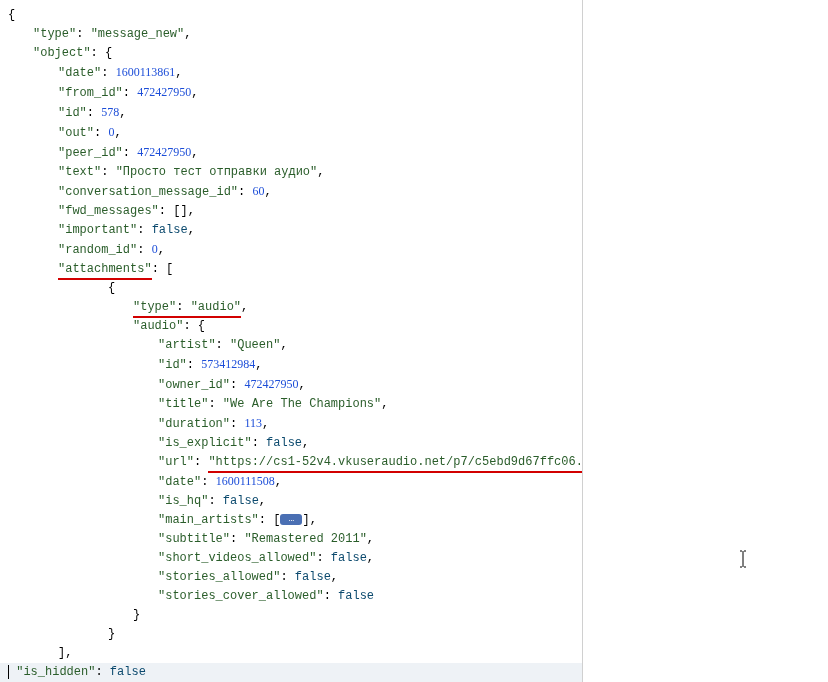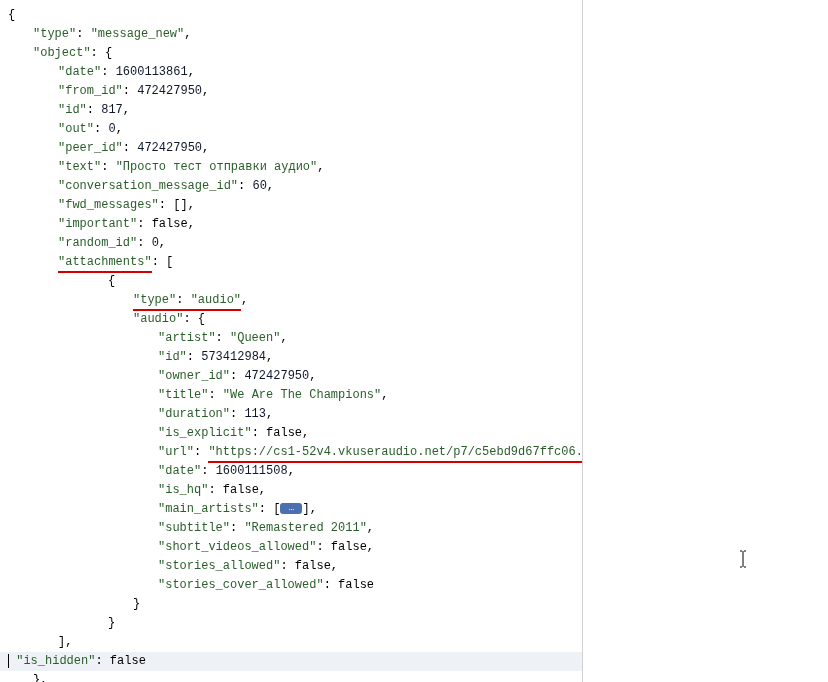--- a/index.html
+++ b/index.html
@@ -41,22 +41,22 @@
   .pad1  { padding-left: 0px; }
   .pad2  { padding-left: 25px; }
   .pad3  { padding-left: 50px; }
   .pad5  { padding-left: 100px; }
   .pad6  { padding-left: 125px; }
   .pad7  { padding-left: 150px; }
 
   .punct { color: #000000; }
   .key   { color: #2a5d2a; } 
   .str   { color: #2a5d2a; } 
-  .num   { color: #0f172a; } 
-  .bool  { color: #000000; } 
+  .num   { color: #1d4ed8; font-family: Liberation Serif, serif; } 
+  .bool  { color: #0c4a6e; } 
 
   .ul-red { border-bottom: 2px solid #d20000; padding-bottom: 2px; }
 
   .hl-line {
     background: #eef2f6;
     display: block;
     margin-left: -8px;
     padding-left: 8px;
   }
 
@@ -100,21 +100,21 @@
 
     <div class="line pad3">
       <span class="key">"date"</span><span class="punct">: </span><span class="num">1600113861</span><span class="punct">,</span>
     </div>
 
     <div class="line pad3">
       <span class="key">"from_id"</span><span class="punct">: </span><span class="num">472427950</span><span class="punct">,</span>
     </div>
 
     <div class="line pad3">
-      <span class="key">"id"</span><span class="punct">: </span><span class="num">817</span><span class="punct">,</span>
+      <span class="key">"id"</span><span class="punct">: </span><span class="num">578</span><span class="punct">,</span>
     </div>
 
     <div class="line pad3">
       <span class="key">"out"</span><span class="punct">: </span><span class="num">0</span><span class="punct">,</span>
     </div>
 
     <div class="line pad3">
       <span class="key">"peer_id"</span><span class="punct">: </span><span class="num">472427950</span><span class="punct">,</span>
     </div>
 

